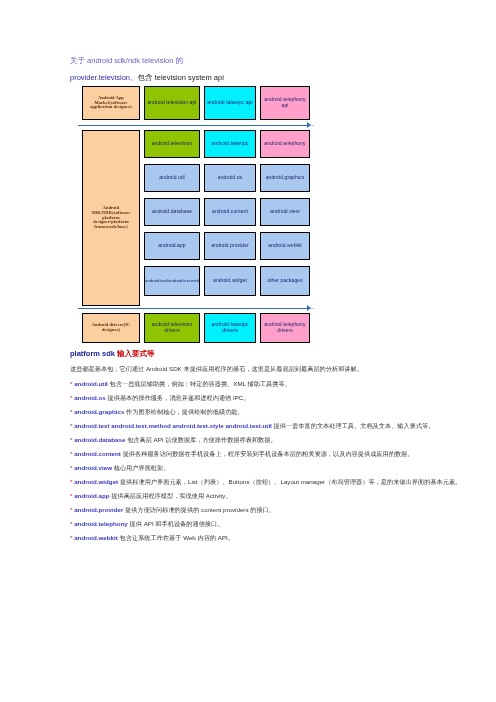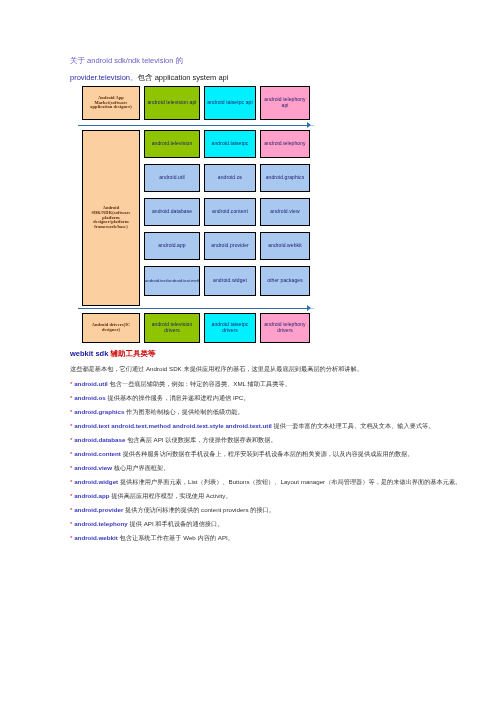--- a/index.html
+++ b/index.html
@@ -143,21 +143,21 @@
   .bullet .pkg  { color: #3a3ac0; font-weight: bold; }
   .bullet .txt  { color: #333333; }
 </style>
 </head>
 <body>
 
 <div class="page">
 
   <div class="hdr hdr-1">关于 android sdk/ndk television 的</div>
   <div class="hdr hdr-2">
-    <span class="blue">provider.television。</span><span class="dark">包含 application system api</span>
+    <span class="blue">provider.television。</span><span class="dark">包含 television system api</span>
   </div>
 
   <div class="diagram">
 
     <div class="box c-peach" style="left:4px; top:0px; width:58px; height:34px;">
       <span class="t-serif">Android App Market(software application designer)</span>
     </div>
     <div class="box c-green" style="left:66px; top:0px; width:56px; height:34px;">
       <span class="t-small">android television api</span>
     </div>
@@ -239,21 +239,21 @@
       <span class="t-small">android telephony drivers</span>
     </div>
 
     <div class="arrow-line" style="left:0px; top:39px; width:230px;"></div>
     <div class="arrow-head" style="left:229px; top:36px;"></div>
     <div class="arrow-line" style="left:0px; top:222px; width:230px;"></div>
     <div class="arrow-head" style="left:229px; top:219px;"></div>
   </div>
 
   <div class="sect-title">
-    <span class="k">webkit sdk </span><span class="c">辅助工具类等</span>
+    <span class="k">platform sdk </span><span class="c">输入要式等</span>
   </div>
 
   <div class="para" style="top:364px;">这些都是基本包，它们通过 Android SDK 来提供应用程序的基石，这里是从最底层到最高层的分析和讲解。</div>
 
   <div class="bullet" style="top:379px;">
     <span class="star">*</span>
     <span class="pkg">android.util</span>
     <span class="txt">包含一些底层辅助类，例如：特定的容器类、XML 辅助工具类等。</span>
   </div>
   <div class="bullet" style="top:393px;">

